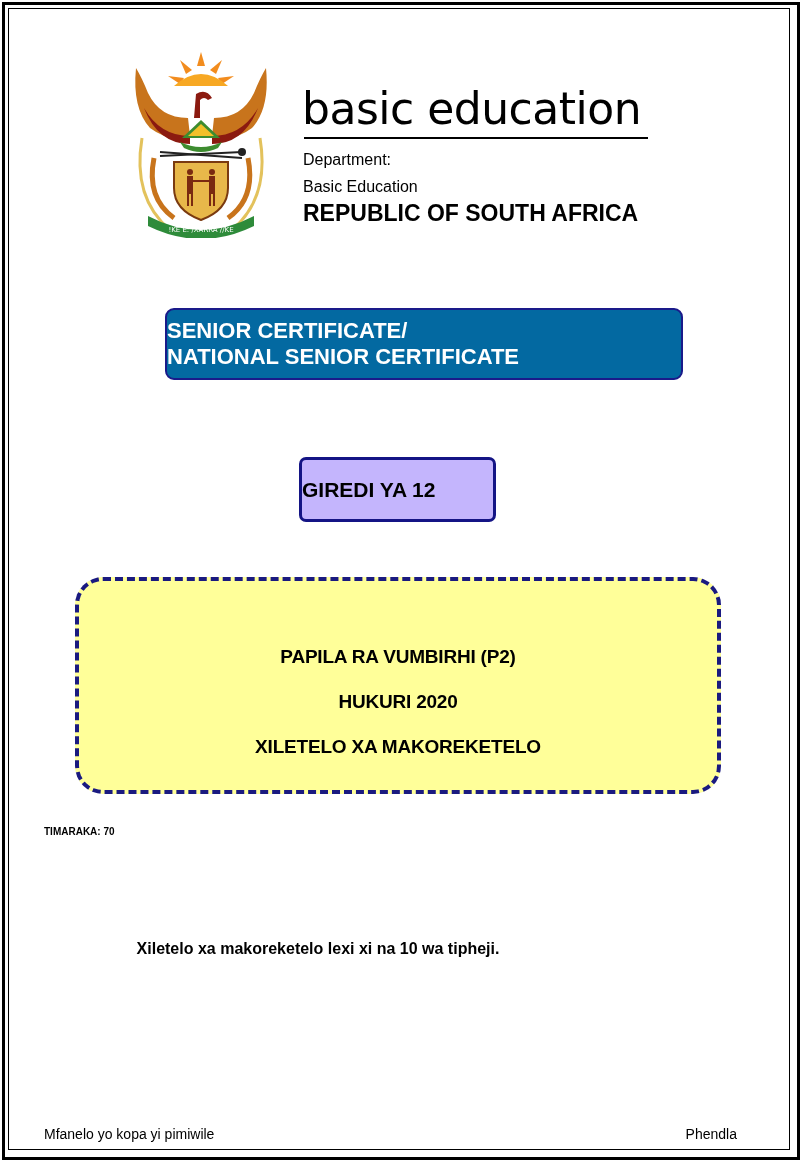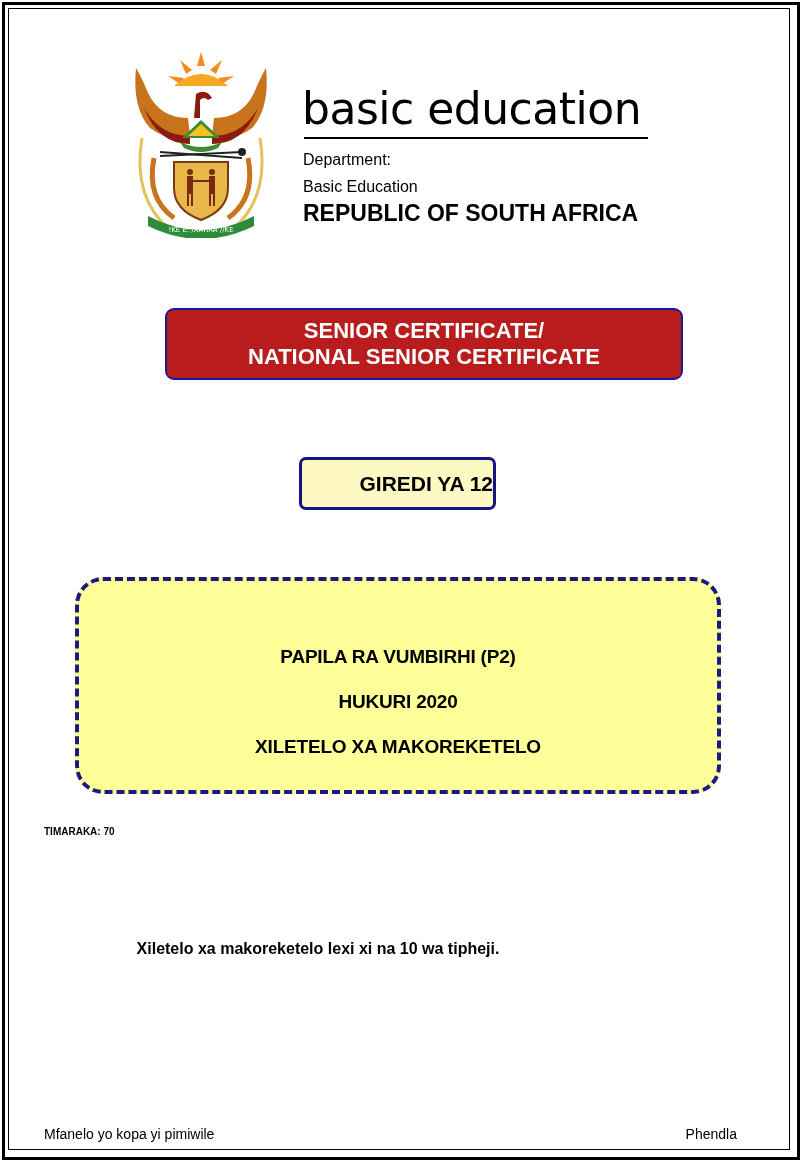--- a/index.html
+++ b/index.html
@@ -20,28 +20,28 @@
     position: absolute; left: 302px; top: 84px; font-family: "DejaVu Sans", sans-serif;
     font-size: 44px; letter-spacing: -0.5px; line-height: 50px;
   }
   .brand-rule { position: absolute; left: 304px; top: 137px; width: 344px; height: 2px; background: #000; }
   .dept-line { position: absolute; left: 303px; font-size: 16px; line-height: 26px; }
   .dept-1 { top: 147px; }
   .dept-2 { top: 174px; }
   .dept-3 { top: 200px; font-weight: bold; font-size: 23px; }
   .cert-box {
     position: absolute; left: 165px; top: 308px; width: 518px; height: 72px;
-    background: #b91c1c; border: 2px solid #1a1a8a; border-radius: 9px; box-sizing: border-box;
-    color: #fff; font-weight: bold; font-size: 22px; text-align: center;
+    background: #0369a1; border: 2px solid #1a1a8a; border-radius: 9px; box-sizing: border-box;
+    color: #fff; font-weight: bold; font-size: 22px; text-align: left;
     display: flex; flex-direction: column; justify-content: center; line-height: 26px;
   }
   .grade-box {
-    position: absolute; left: 299px; top: 457px; width: 197px; height: 53px;
-    background: #fef9c3; border: 3px solid #141485; border-radius: 7px; box-sizing: border-box;
-    font-weight: bold; font-size: 21px; display: flex; align-items: center; justify-content: flex-end;
+    position: absolute; left: 299px; top: 457px; width: 197px; height: 65px;
+    background: #c4b5fd; border: 3px solid #141485; border-radius: 7px; box-sizing: border-box;
+    font-weight: bold; font-size: 21px; display: flex; align-items: center; justify-content: flex-start;
   }
   .subject-box {
     position: absolute; left: 75px; top: 577px; width: 646px; height: 217px;
     background: #ffff99; border: 4px dashed #1a1a80; border-radius: 28px; box-sizing: border-box;
   }
   .subject-line {
     position: absolute; left: 0; width: 100%; text-align: center;
     font-weight: bold; font-size: 19px; letter-spacing: -0.2px;
   }
   .marks { position: absolute; left: 44px; top: 826px; font-weight: bold; font-size: 10px; }

